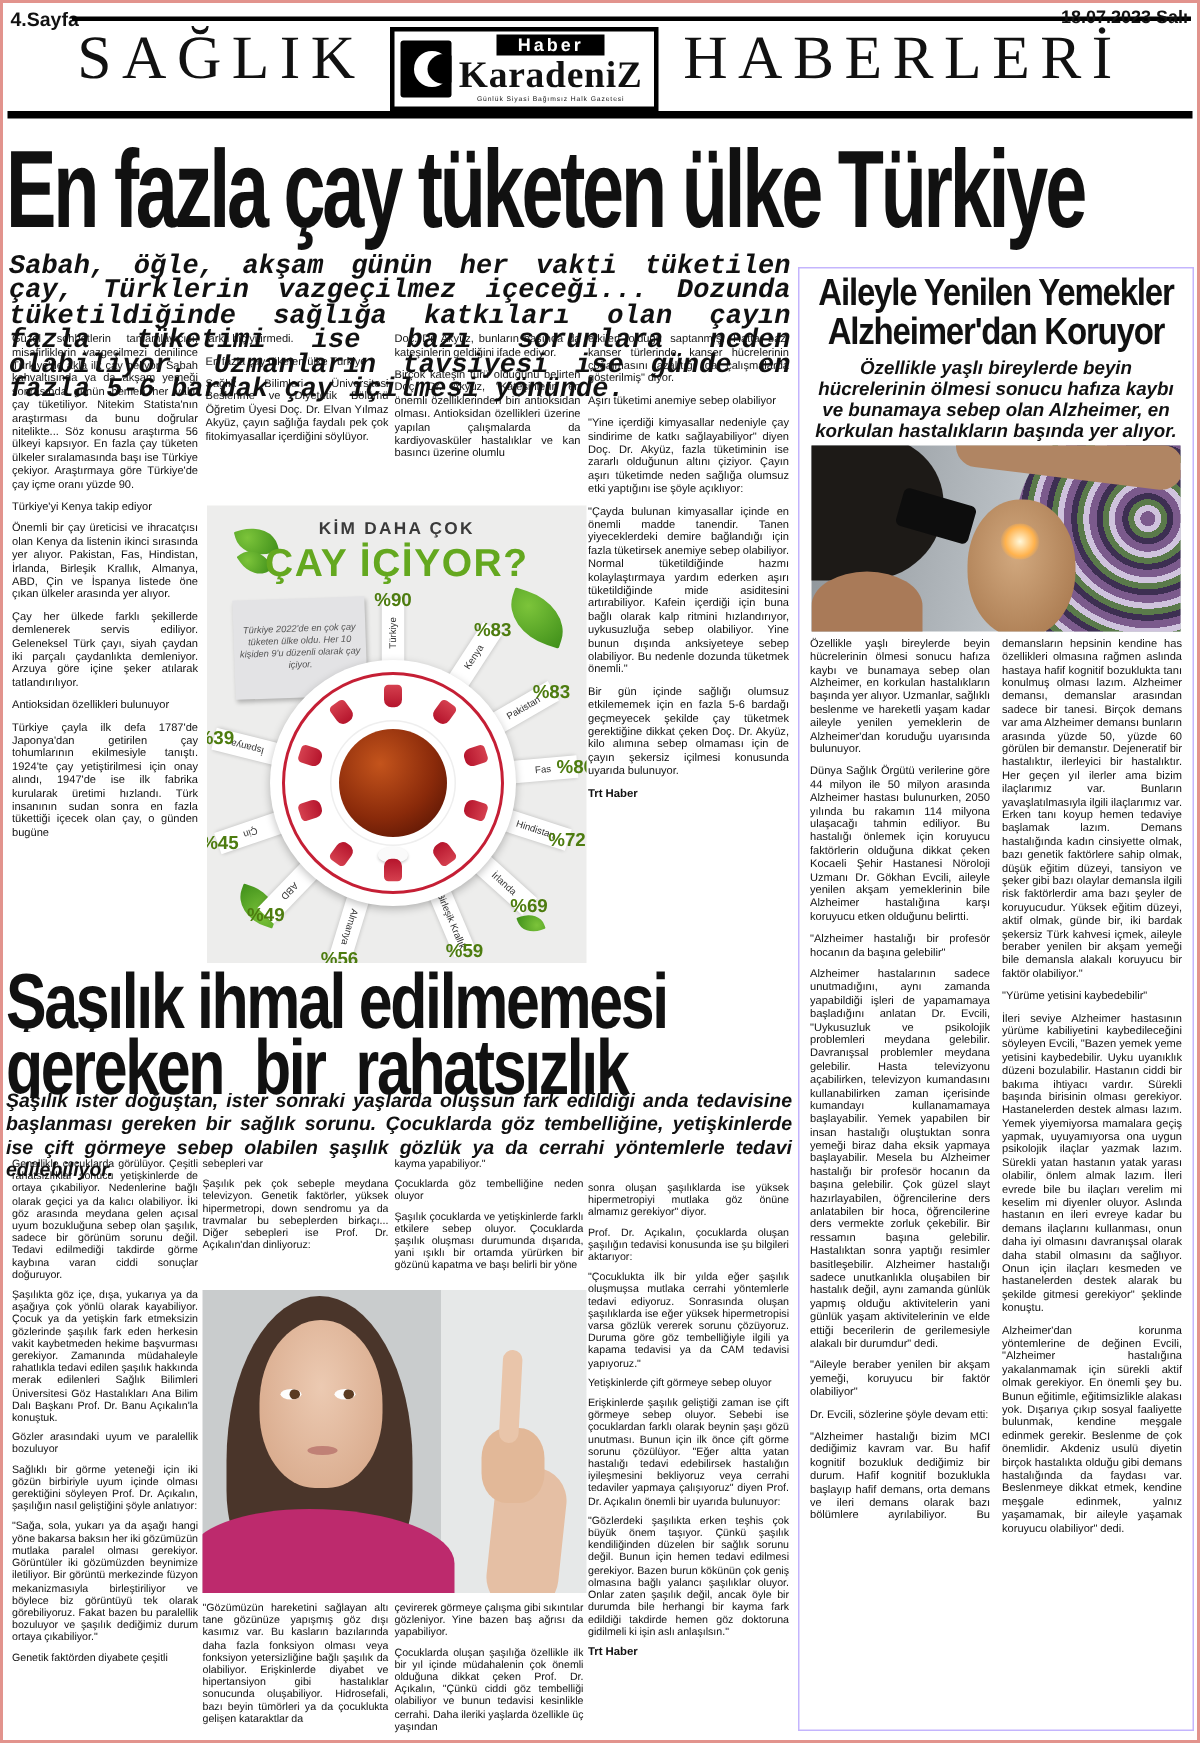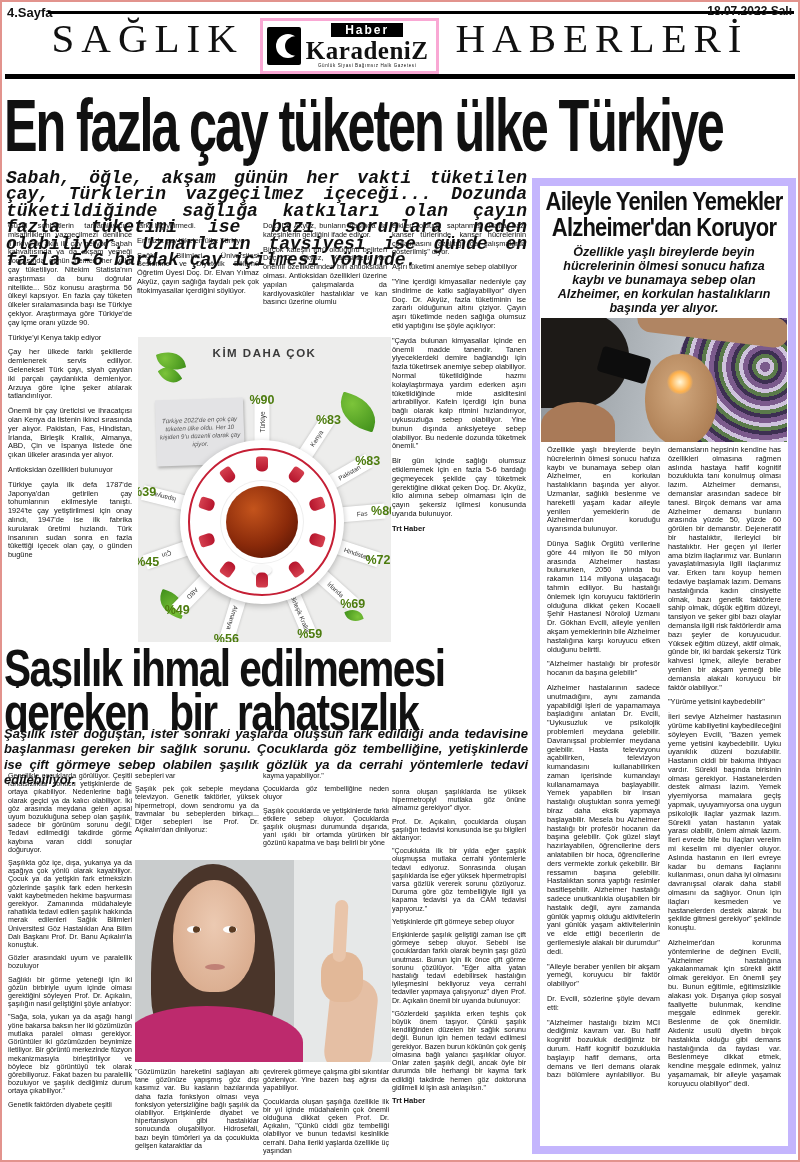--- a/index.html
+++ b/index.html
@@ -8,21 +8,21 @@
         box-shadow:inset 0 0 0 2px #e2938d;}
   .abs{position:absolute;}
 
   
   .page-label{left:7px;top:5px;font-size:13px;font-weight:bold;}
   .date-label{right:8px;top:4px;font-size:12px;font-weight:bold;}
   .rule-top{left:48px;right:6px;top:11px;height:3px;background:#000;}
   .rule-mid{left:5px;right:5px;top:74px;height:5px;background:#000;}
   .masthead{left:0;top:18px;width:100%;display:flex;align-items:flex-start;justify-content:center;gap:16px;}
   .mast-word{font-family:"Liberation Serif",serif;font-size:41px;letter-spacing:7px;line-height:1;}
-  .logo-box{border:3px solid #f9a8d4;background:#fff;display:flex;align-items:center;padding:2px 8px 2px 4px;gap:5px;}
+  .logo-box{border:3px solid #000000;background:#fff;display:flex;align-items:center;padding:2px 8px 2px 4px;gap:5px;}
   .logo-emblem{width:34px;height:38px;background:#000;border-radius:2px;position:relative;overflow:hidden;flex:0 0 auto;}
   .logo-emblem::after{content:"";position:absolute;left:9px;top:7px;width:24px;height:24px;border-radius:50%;background:#fff;}
   .logo-emblem::before{content:"";position:absolute;left:18px;top:9px;width:22px;height:20px;border-radius:50%;background:#000;z-index:2;}
   .logo-txt{display:flex;flex-direction:column;align-items:center;line-height:1;}
   .logo-haber{background:#000;color:#fff;font-weight:bold;font-size:12px;padding:1px 14px;letter-spacing:2px;}
   .logo-main{font-family:"Liberation Serif",serif;font-weight:bold;font-size:25px;letter-spacing:.5px;margin-top:1px;}
   .logo-tag{font-size:4.5px;letter-spacing:.6px;margin-top:1px;}
 
   
   .main-headline{left:4px;top:84px;width:792px;height:86px;overflow:hidden;}
@@ -50,21 +50,21 @@
         transform:translate(-50%,-50%);z-index:3;}
   .glass{position:absolute;width:12px;height:15px;background:linear-gradient(#d5404f,#b5142c);border-radius:3px 3px 5px 5px;z-index:4;}
   .tea{position:absolute;left:124px;top:185px;width:72px;height:72px;border-radius:50%;transform:translate(-50%,-50%);
        background:radial-gradient(circle at 38% 32%,#c4541c,#8a2a0a 55%,#5e1705 85%);z-index:5;box-shadow:0 0 0 5px #fff,0 0 0 6px #eee;}
   .handle{position:absolute;left:124px;top:233px;width:20px;height:11px;border-radius:50%;background:#fafafa;transform:translate(-50%,-50%);z-index:2;box-shadow:0 1px 2px rgba(0,0,0,.2);}
   .spoke{position:absolute;width:15px;height:46px;background:#fff;box-shadow:0 1px 3px rgba(0,0,0,.22);z-index:1;}
   .spoke-label{position:absolute;left:50%;top:50%;transform:translate(-50%,-50%) rotate(-90deg);font-size:6.4px;color:#333;white-space:nowrap;}
   .pct{position:absolute;transform:translate(-50%,-50%);font-size:12.5px;font-weight:bold;color:#4d7c0f;z-index:3;white-space:nowrap;}
 
   
-  .sidebar{left:532px;top:178px;width:264px;height:976px;border:8px solid #c4b5fd;box-sizing:border-box;background:#fff;}
+  .sidebar{left:532px;top:178px;width:264px;height:976px;border:1px solid #c4b5fd;box-sizing:border-box;background:#fff;}
   .sb-title{margin-top:3px;text-align:center;font-weight:bold;font-size:22px;line-height:26px;letter-spacing:-.8px;}
   .sb-title .ln{transform:scale(1,1.15);}
   .sb-lead{margin:4px 7px 2px;font-size:12.5px;line-height:14px;font-weight:bold;font-style:italic;text-align:center;}
   .alz-photo{position:relative;width:246px;height:124px;margin:3px auto 2px;overflow:hidden;
              background:linear-gradient(100deg,#8d9398 0%,#bcc2c7 55%,#9aa0a6 100%);}
   .alz-scarf{position:absolute;right:-16px;top:-12px;width:126px;height:152px;border-radius:45% 0 0 45%;
              background:repeating-radial-gradient(circle at 70% 40%,#7b5a8c 0 5px,#cfc3dd 5px 9px,#5a7a4a 9px 13px,#3d2f52 13px 17px);}
   .alz-face{position:absolute;left:104px;top:36px;width:72px;height:92px;border-radius:48%;
             background:radial-gradient(ellipse at 45% 40%,#d2a97f,#ab7c52 80%);}
   .alz-doctor{position:absolute;left:-12px;top:-6px;width:100px;height:96px;background:#1d1a17;border-radius:0 46% 52% 0;}
@@ -120,22 +120,22 @@
   <div class="abs rule-mid"></div>
 
   <div class="abs main-headline">
     <div class="hl">En fazla çay tüketen ülke Türkiye</div>
   </div>
   <div class="abs tea-lead">Sabah, öğle, akşam günün her vakti tüketilen çay, Türklerin vazgeçilmez içeceği... Dozunda tüketildiğinde sağlığa katkıları olan çayın fazla tüketimi ise bazı sorunlara neden olabiliyor. Uzmanların tavsiyesi ise günde en fazla 5-6 bardak çay içilmesi yönünde.</div>
 
   <div class="abs col" style="left:8px;top:222px;width:124px;height:418px;">
       <p class="para">Güzel sohbetlerin tamamlayıcısı, misafirliklerin vazgeçilmezi denilince Türkiye'de akla ilk çay geliyor. Sabah kahvaltısında ya da akşam yemeği sonrasında günün hemen her vakti çay tüketiliyor. Nitekim Statista'nın araştırması da bunu doğrular nitelikte... Söz konusu araştırma 56 ülkeyi kapsıyor. En fazla çay tüketen ülkeler sıralamasında başı ise Türkiye çekiyor. Araştırmaya göre Türkiye'de çay içme oranı yüzde 90.</p>
       <p class="para">Türkiye'yi Kenya takip ediyor</p>
+      <p class="para">Önemli bir çay üreticisi ve ihracatçısı olan Kenya da listenin ikinci sırasında yer alıyor. Pakistan, Fas, Hindistan, İrlanda, Birleşik Krallık, Almanya, ABD, Çin ve İspanya listede öne çıkan ülkeler arasında yer alıyor.</p>
       <p class="para">Çay her ülkede farklı şekillerde demlenerek servis ediliyor. Geleneksel Türk çayı, siyah çaydan iki parçalı çaydanlıkta demleniyor. Arzuya göre içine şeker atılarak tatlandırılıyor.</p>
-      <p class="para">Önemli bir çay üreticisi ve ihracatçısı olan Kenya da listenin ikinci sırasında yer alıyor. Pakistan, Fas, Hindistan, İrlanda, Birleşik Krallık, Almanya, ABD, Çin ve İspanya listede öne çıkan ülkeler arasında yer alıyor.</p>
       <p class="para">Antioksidan özellikleri bulunuyor</p>
       <p class="para">Türkiye çayla ilk defa 1787'de Japonya'dan getirilen çay tohumlarının ekilmesiyle tanıştı. 1924'te çay yetiştirilmesi için onay alındı, 1947'de ise ilk fabrika kurularak üretimi hızlandı. Türk insanının sudan sonra en fazla tükettiği içecek olan çay, o günden bugüne</p>
     </div>
   <div class="abs col" style="left:137px;top:222px;width:122px;height:110px;">
       <p class="para">farklı hiç yitirmedi.</p>
       <p class="para">En fazla çay tüketen ülke Türkiye</p>
       <p class="para">Sağlık Bilimleri Üniversitesi Beslenme ve Diyetetik Bölümü Öğretim Üyesi Doç. Dr. Elvan Yılmaz Akyüz, çayın sağlığa faydalı pek çok fitokimyasallar içerdiğini söylüyor.</p>
     </div>
   <div class="abs col" style="left:263px;top:222px;width:124px;height:112px;">
       <p class="para">Doç. Dr. Akyüz, bunların başında da kateşinlerin geldiğini ifade ediyor.</p>
@@ -152,20 +152,21 @@
     <div class="byline">Trt Haber</div>
   </div>
 
   <div class="abs infographic">
     <div class="leaf" style="left:20px;top:14px;width:26px;height:20px;transform:rotate(-15deg);"></div>
     <div class="leaf" style="left:24px;top:28px;width:16px;height:20px;transform:rotate(-35deg);"></div>
     <div class="leaf" style="left:200px;top:60px;width:40px;height:30px;transform:rotate(18deg);"></div>
     <div class="leaf" style="left:20px;top:256px;width:28px;height:22px;transform:rotate(200deg);"></div>
     <div class="leaf" style="left:208px;top:272px;width:16px;height:13px;transform:rotate(160deg);"></div>
     <div class="ig-title-top">KİM DAHA ÇOK</div>
+    <div class="ig-title-main">ÇAY İÇİYOR?</div>
     <div class="ig-note">Türkiye 2022'de en çok çay tüketen ülke oldu. Her 10 kişiden 9'u düzenli olarak çay içiyor.</div>
     <div id="spoke-layer">
         <div class="spoke" style="left: 124px; top: 85px; transform: translate(-50%, -50%) rotate(0deg);">
           <span class="spoke-label">Türkiye</span>
         </div>
         <div class="pct" style="left: 124px; top: 63px;">%90</div>
         <div class="spoke" style="left: 178.464px; top: 101.133px; transform: translate(-50%, -50%) rotate(33deg);">
           <span class="spoke-label">Kenya</span>
         </div>
         <div class="pct" style="left: 190.446px; top: 82.6822px;">%83</div>

